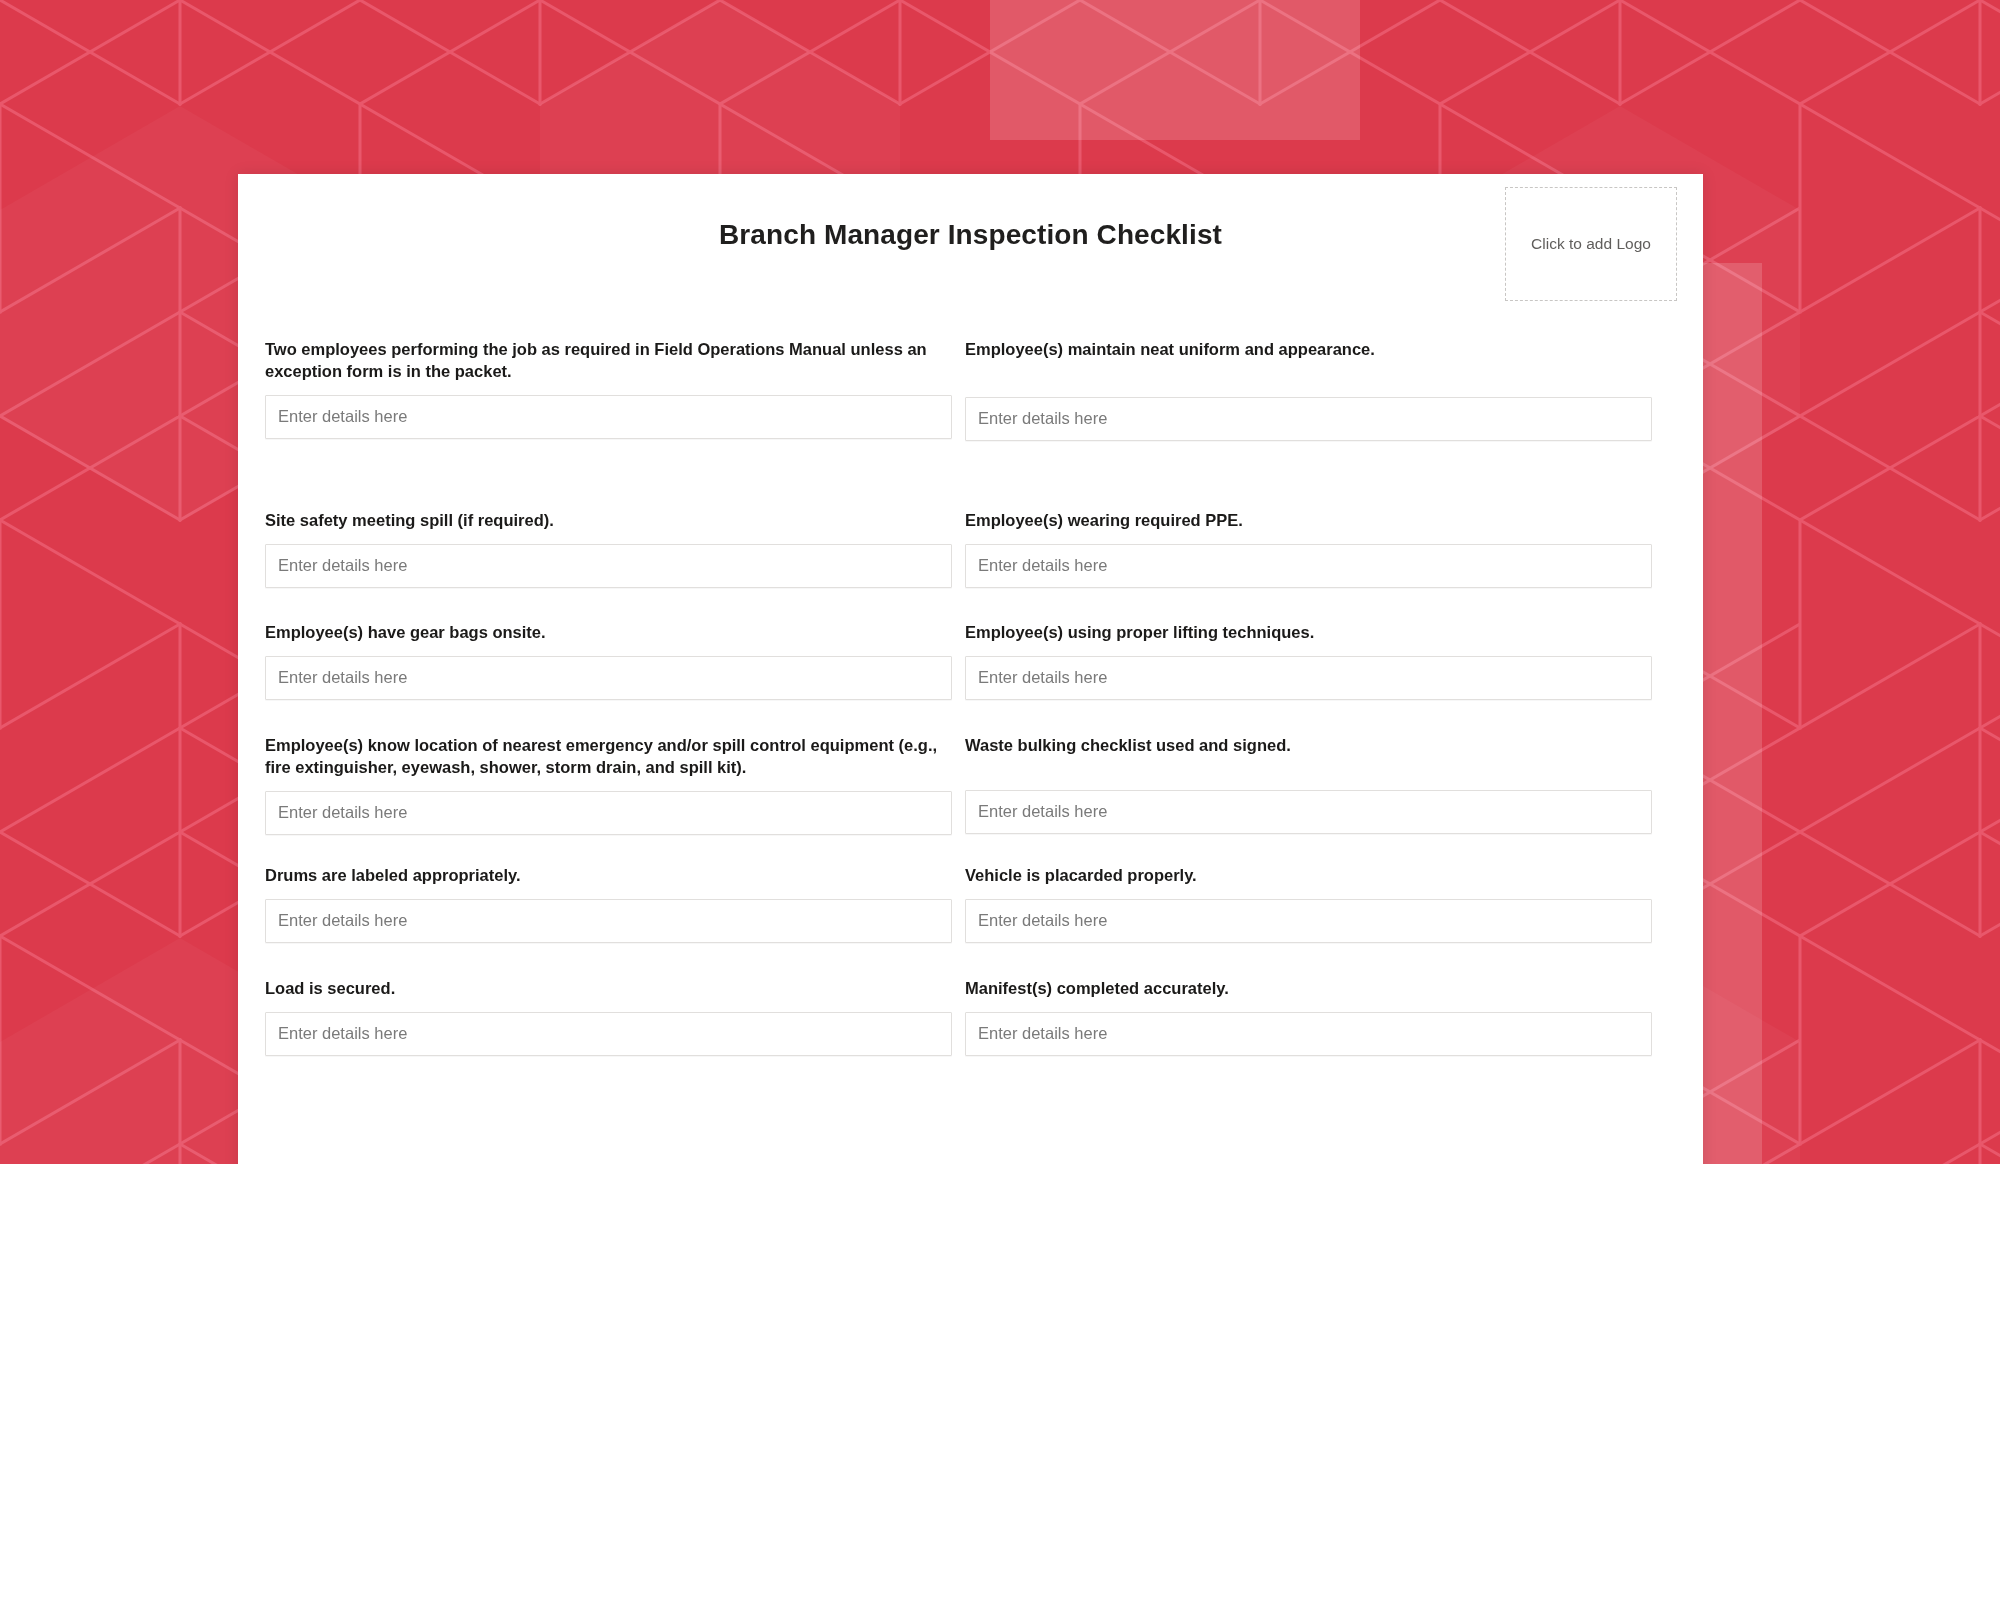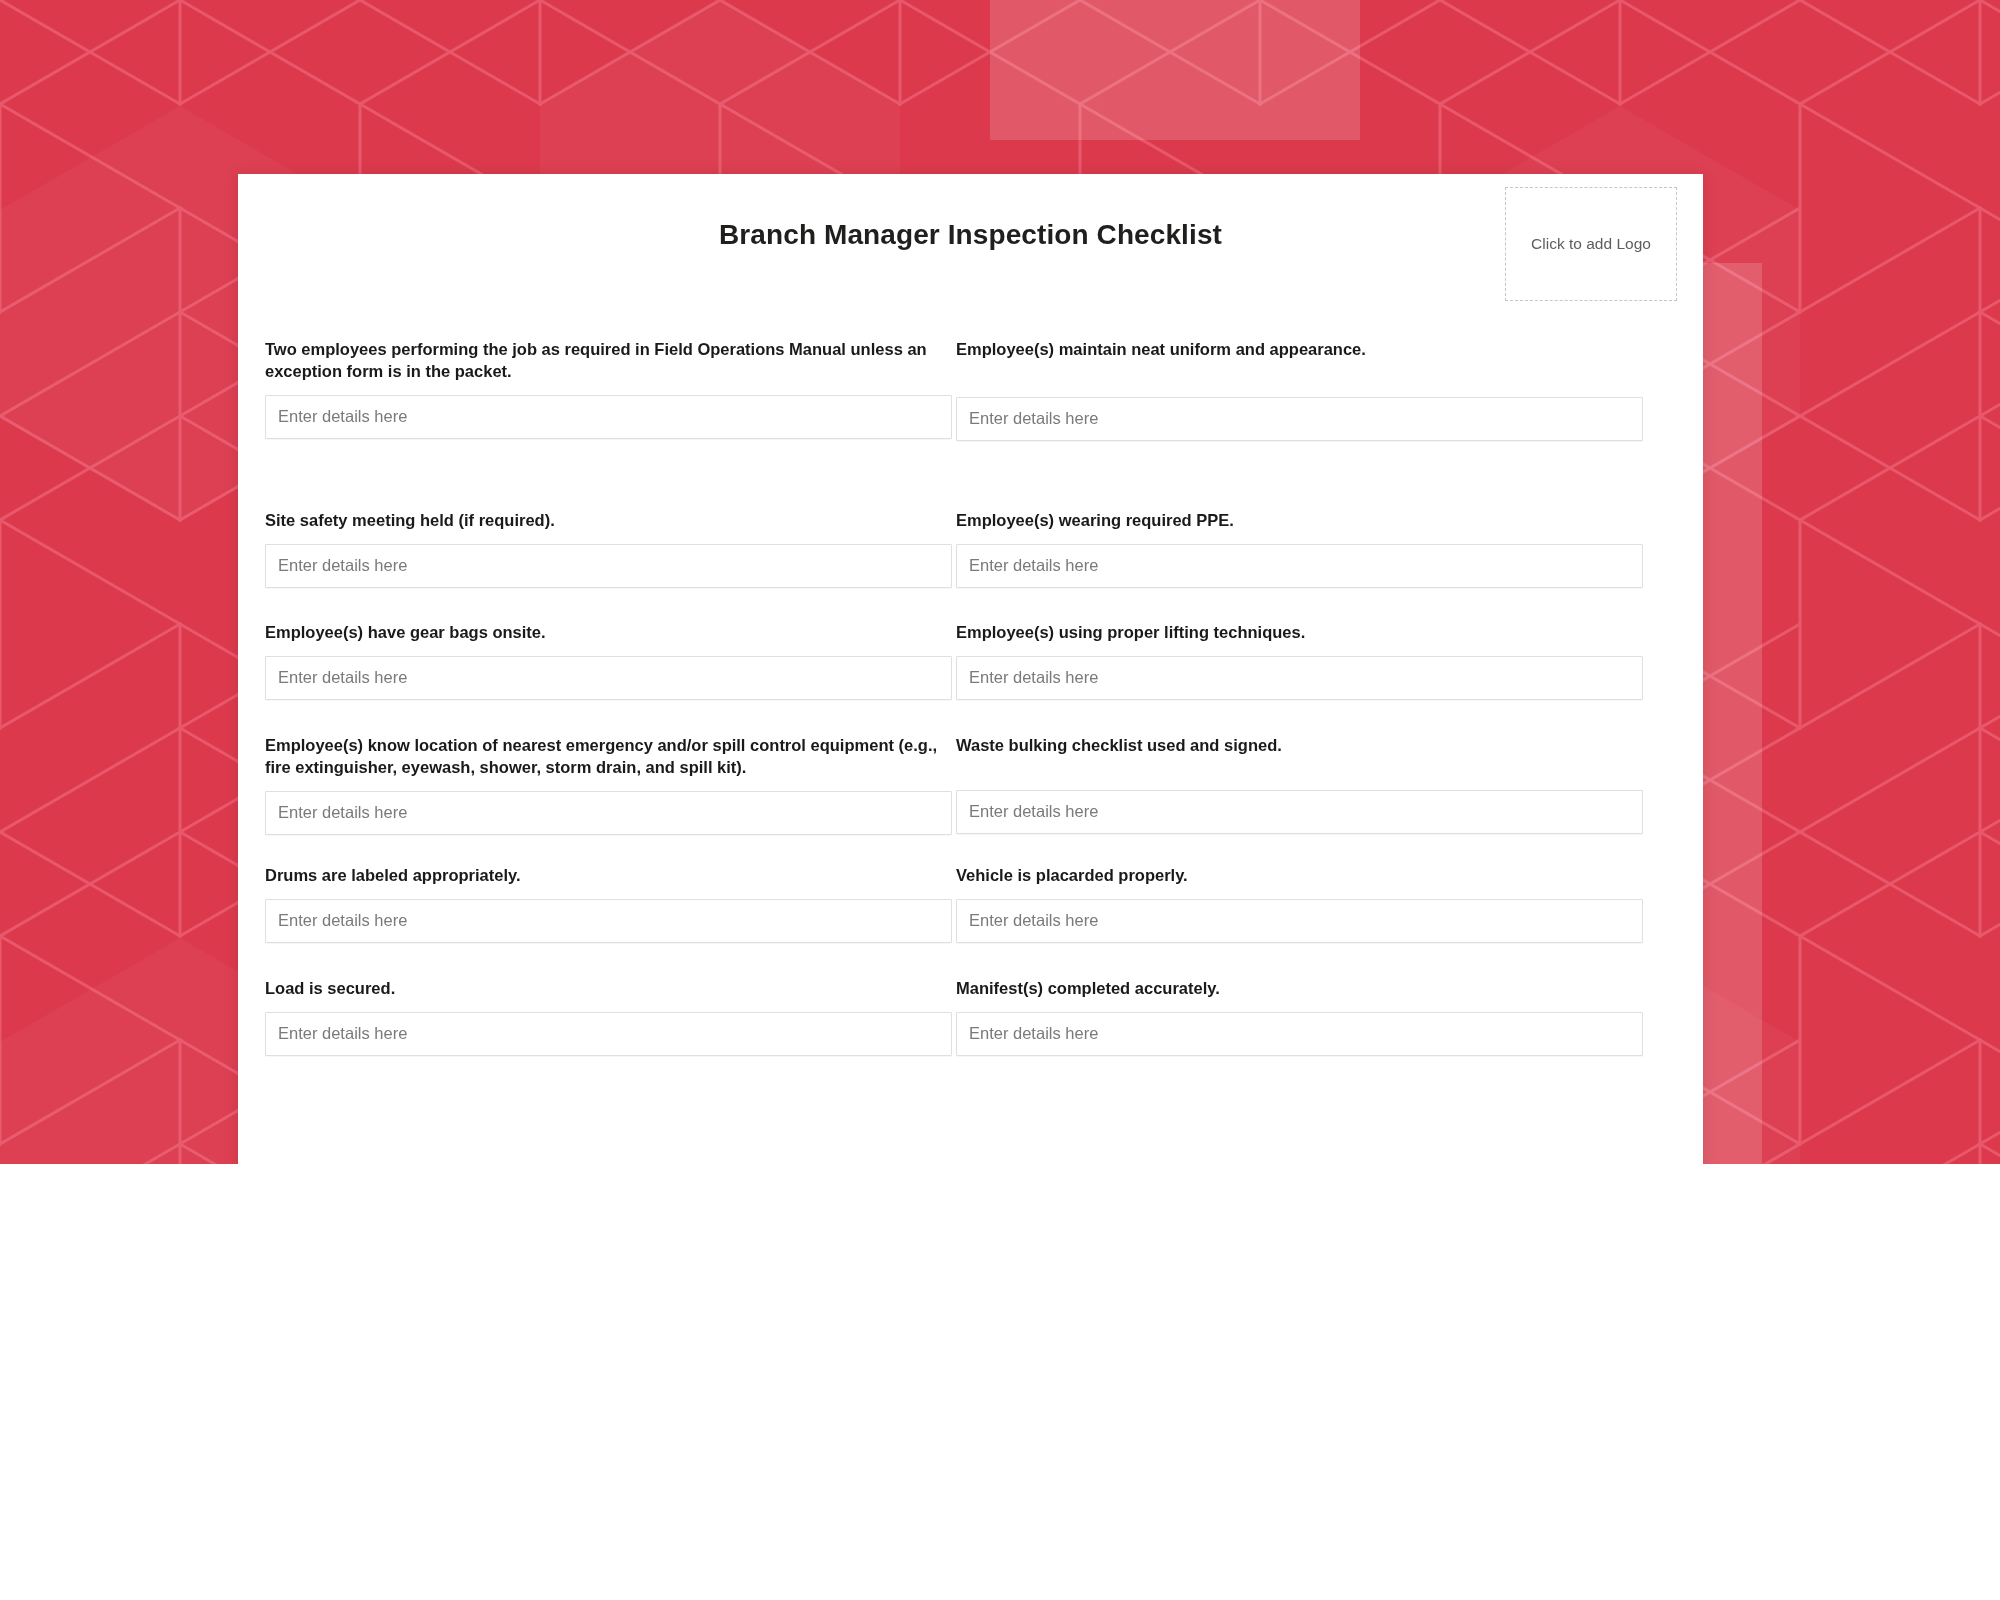--- a/index.html
+++ b/index.html
@@ -107,21 +107,21 @@
   #questions-grid {
     position: absolute;
     left: 0;
     top: 148px;
     width: 1465px;
     padding: 0 27px 0 27px;
   }
   .q-row {
     display: flex;
     align-items: flex-start;
-    gap: 4px;
+    gap: 13px;
   }
   .q-cell {
     width: 687px;
     flex: 0 0 687px;
   }
   .q-label {
     font-size: 16.5px;
     font-weight: 700;
     color: #1b1a19;
     line-height: 1.33;
@@ -230,21 +230,21 @@
           <input class="q-input" type="text" placeholder="Enter details here" style="">
         </div>
         <div class="q-cell q-cell-right">
           <div class="q-label">Employee(s) maintain neat uniform and appearance.</div>
           <input class="q-input" type="text" placeholder="Enter details here" style="">
         </div>
       </div>
 
       <div class="q-row" id="q-row-1">
         <div class="q-cell q-cell-left">
-          <div class="q-label">Site safety meeting held (if required).</div>
+          <div class="q-label">Site safety meeting spill (if required).</div>
           <input class="q-input" type="text" placeholder="Enter details here" style="">
         </div>
         <div class="q-cell q-cell-right">
           <div class="q-label">Employee(s) wearing required PPE.</div>
           <input class="q-input" type="text" placeholder="Enter details here" style="">
         </div>
       </div>
 
       <div class="q-row" id="q-row-2">
         <div class="q-cell q-cell-left">

